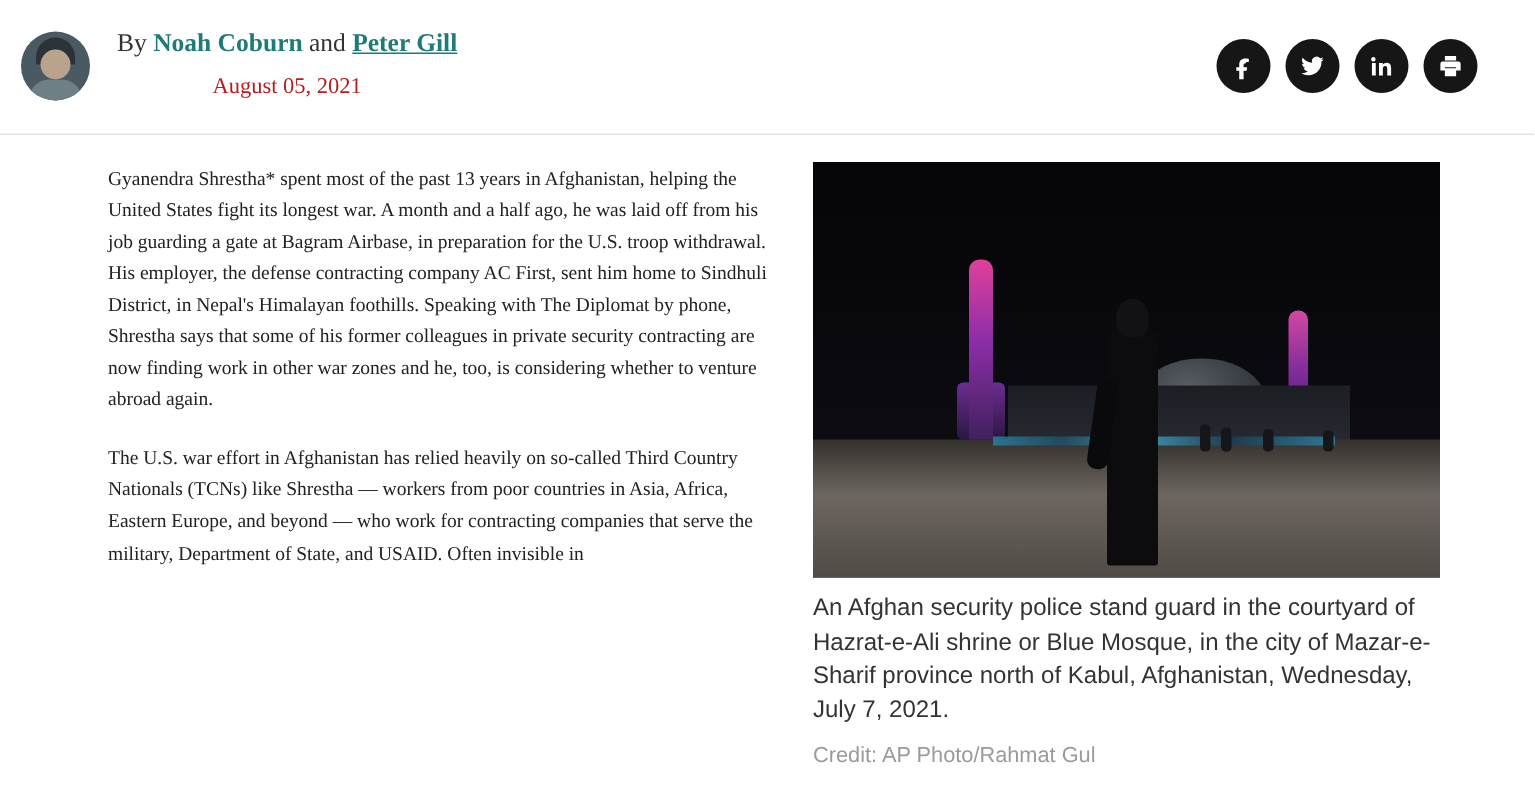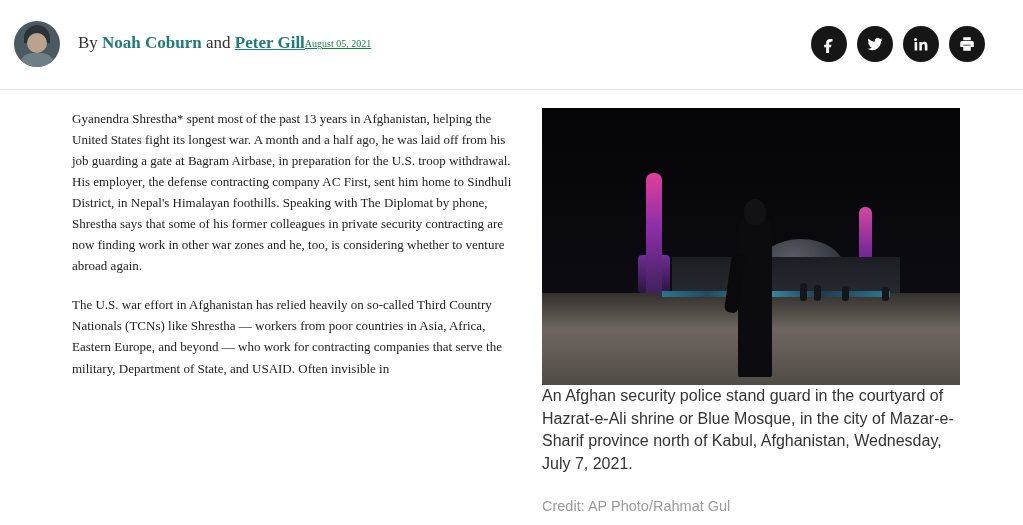--- a/index.html
+++ b/index.html
@@ -57,45 +57,45 @@
   .avatar .body {
     position: absolute;
     bottom: -2px; left: 5px;
     width: 36px; height: 16px;
     border-radius: 14px 14px 0 0;
     background: #6e7f86;
   }
 
   .byline-text {
     display: flex;
-    flex-direction: row;
+    flex-direction: column;
     justify-content: center;
     line-height: 1.45;
+    align-items: center;
   }
   .byline-line {
     font-size: 17px;
     color: #333333;
   }
   .byline-line .by,
   .byline-line .and {
     color: #333333;
   }
   .byline-line a {
     color: #1f7a7a;
     text-decoration: none;
     font-weight: bold;
   }
   .byline-line a.underlined {
     text-decoration: underline;
   }
   .byline-date {
-    font-size: 10px;
-    color: #15803d;
+    font-size: 15px;
+    color: #b91c1c;
     margin-top: 6px;
-    text-decoration: underline;
   }
 
   .share-group {
     margin-left: auto;
     display: flex;
     gap: 10px;
     align-items: center;
     padding-right: 14px;
   }
   .share-btn {
@@ -231,28 +231,29 @@
     width: 7px; height: 18px;
     background: #15161a;
     border-radius: 3px;
   }
   .photo .f1 { left: 258px; }
   .photo .f2 { left: 272px; height: 16px; }
   .photo .f3 { left: 300px; height: 15px; }
   .photo .f4 { left: 340px; height: 14px; }
 
   .caption {
+    margin-top: 10px;
     font-size: 16px;
     line-height: 1.42;
     color: #333333;
     font-family: "Liberation Sans", sans-serif;
     width: 415px;
   }
   .credit {
-    margin-top: 22px;
+    margin-top: 10px;
     font-size: 14.5px;
     color: #9b9b9b;
     font-family: "Liberation Sans", sans-serif;
   }
 </style>
 </head>
 <body>
 
 <div class="page">
 

